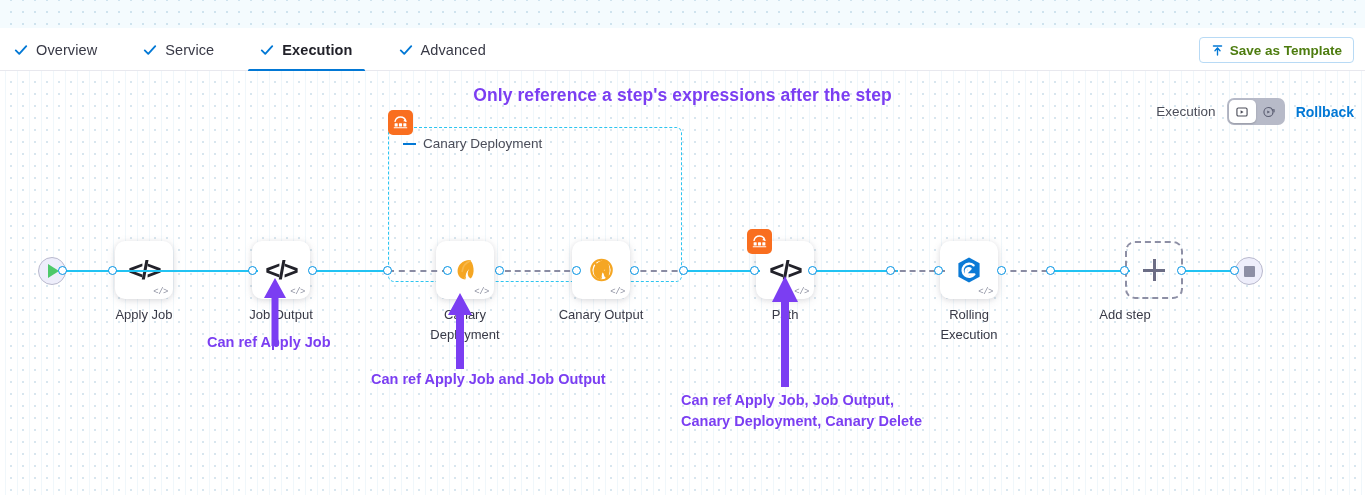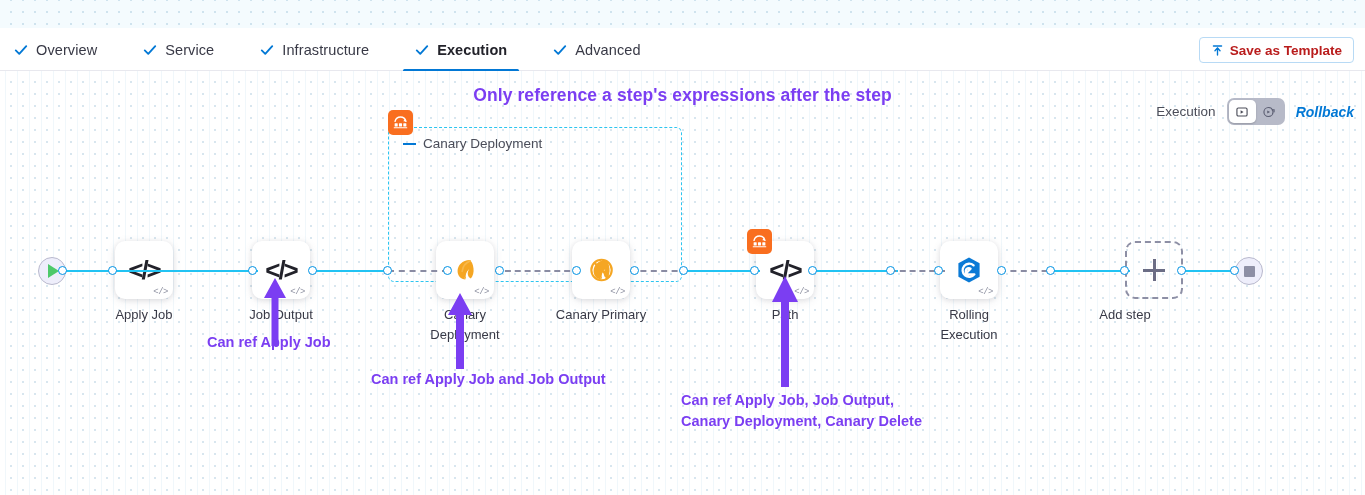--- a/index.html
+++ b/index.html
@@ -36,21 +36,21 @@
   .tab.active .tlabel { font-weight: bold; color: #22222a; }
   .tab.active::after {
     content: ""; position: absolute; left: -12px; right: 6px; bottom: -1px;
     height: 3px; background: #0278d5; border-radius: 2px;
   }
 
   .save-tpl {
     position: absolute; right: 11px; top: 9px; height: 26px;
     display: flex; align-items: center; gap: 6px;
     padding: 0 11px; border: 1px solid #b8daf5; border-radius: 4px;
-    background: #ffffff; color: #b91c1c; font-size: 13.5px; font-weight: bold;
+    background: #ffffff; color: #4d7c0f; font-size: 13.5px; font-weight: bold;
     cursor: pointer; white-space: nowrap;
   }
 
   
   .canvas {
     position: absolute; left: 0; top: 71px; width: 1365px; height: 424px;
     background-color: #ffffff;
     background-image:
       repeating-linear-gradient(to right, #f0f7fb 0 1px, transparent 1px 12px),
       radial-gradient(#d8e6ef 1.05px, transparent 1.05px);
@@ -70,21 +70,21 @@
   .exec-label { font-size: 13.5px; color: #4b4d59; }
   .seg {
     display: flex; align-items: center; background: #b7bac8;
     border-radius: 7px; padding: 2px; gap: 0;
   }
   .seg-btn {
     width: 27px; height: 23px; display: flex; align-items: center; justify-content: center;
     border-radius: 5px; cursor: pointer;
   }
   .seg-btn.on { background: #ffffff; box-shadow: 0 1px 2px rgba(0,0,0,.18); }
-  .rollback { font-size: 14px; color: #0278d5; font-weight: bold; cursor: pointer; font-style: italic; }
+  .rollback { font-size: 14px; color: #0278d5; font-weight: bold; cursor: pointer; }
 
   
   .node { position: absolute; }
   .card {
     position: relative; width: 58px; height: 58px; border-radius: 10px;
     background: #ffffff; box-shadow: 0 1px 5px rgba(40,41,61,.10), 0 2px 10px rgba(96,97,112,.12);
     display: flex; align-items: center; justify-content: center;
   }
   .card .mini {
     position: absolute; right: 5px; bottom: 2px; font-size: 9px; color: #9093a3;
@@ -172,26 +172,20 @@
         <span class="tlabel">Overview</span>
       </div>
 
       <div class="tab">
         <svg class="tick" viewBox="0 0 16 16">
             <path d="M2 8.4 L6 12.4 L14 3.6" fill="none" stroke="#0278d5" stroke-width="2.1" stroke-linecap="round" stroke-linejoin="round"></path>
           </svg>
         <span class="tlabel">Service</span>
       </div>
 
-      <div class="tab">
-        <svg class="tick" viewBox="0 0 16 16">
-            <path d="M2 8.4 L6 12.4 L14 3.6" fill="none" stroke="#0278d5" stroke-width="2.1" stroke-linecap="round" stroke-linejoin="round"></path>
-          </svg>
-        <span class="tlabel">Infrastructure</span>
-      </div>
 
       <div class="tab active">
         <svg class="tick" viewBox="0 0 16 16">
             <path d="M2 8.4 L6 12.4 L14 3.6" fill="none" stroke="#0278d5" stroke-width="2.1" stroke-linecap="round" stroke-linejoin="round"></path>
           </svg>
         <span class="tlabel">Execution</span>
       </div>
 
       <div class="tab">
         <svg class="tick" viewBox="0 0 16 16">
@@ -304,21 +298,21 @@
 
     <div class="node" style="left:572px; top:170px;">
       <div class="card">
         <svg width="34" height="34" viewBox="0 0 32 32">
           <path d="M20.5 6.5 C13.5 6.5 9 11.5 9 17 C9 21.5 12 25 16.5 25 C14.5 22.5 14 19 15.5 16 C13.5 19.5 14.5 23 17 24.5 C16 21 17 17.5 20 15 C17.5 18.5 18.5 22.5 21.5 24 C23.5 21.5 24.5 18 24 14.5 C23.5 10.5 22.5 8 20.5 6.5 Z" fill="#f5a623"></path>
           <circle cx="16.5" cy="16" r="9.6" fill="none" stroke="#f5a623" stroke-width="2"></circle>
           <path d="M10 9.4 L23.2 22.6" stroke="#f5a623" stroke-width="2.2" stroke-linecap="round"></path>
         </svg>
         <span class="mini">&lt;/&gt;</span>
       </div>
-      <div class="nlabel">Canary Primary</div>
+      <div class="nlabel">Canary Output</div>
     </div>
 
     <div class="node" style="left:756px; top:170px;">
       <div class="card">
         <div class="node-badge">
           <svg width="17" height="17" viewBox="0 0 20 20">
             <path d="M3.6 8.6 A6.6 6.6 0 0 1 16.4 8.6" fill="none" stroke="#ffffff" stroke-width="1.7" stroke-linecap="round"></path>
             <path d="M15.1 5.6 L16.8 8.8 L13.4 8.4 Z" fill="#ffffff"></path>
             <rect x="3.1" y="11.0" width="3.6" height="3.6" rx=".6" fill="#ffffff"></rect>
             <rect x="8.2" y="11.0" width="3.6" height="3.6" rx=".6" fill="#ffffff"></rect>

